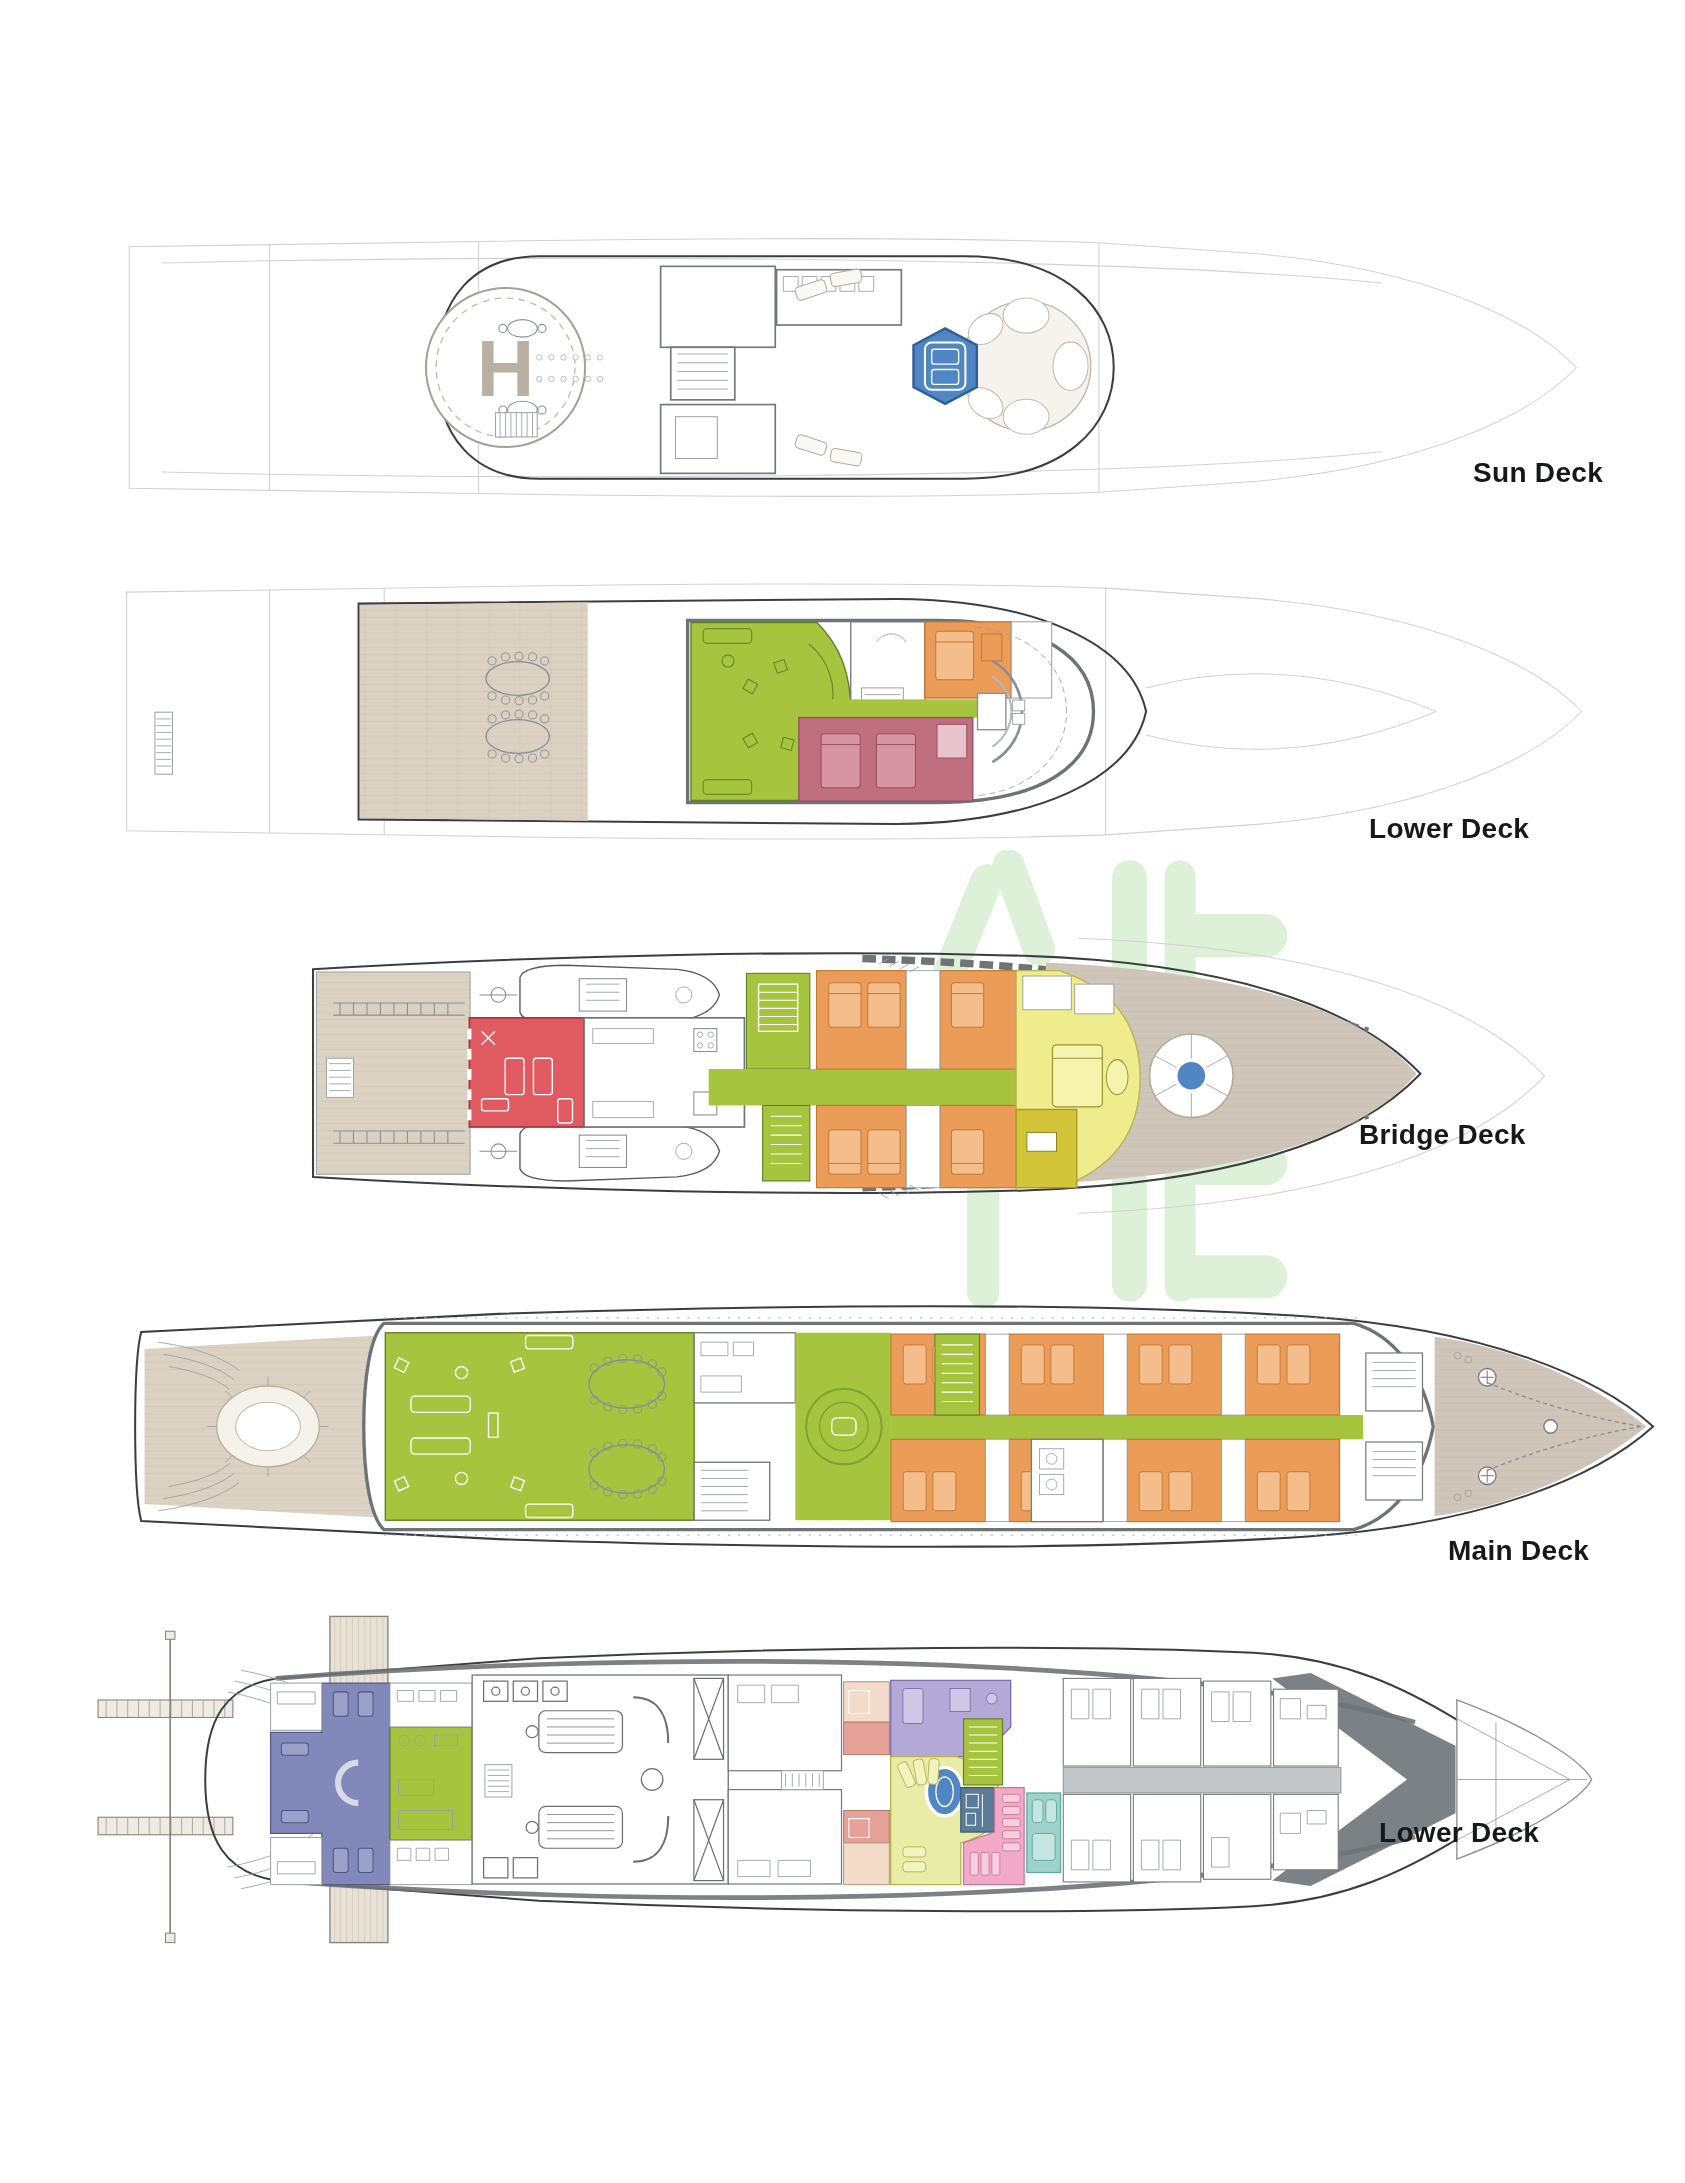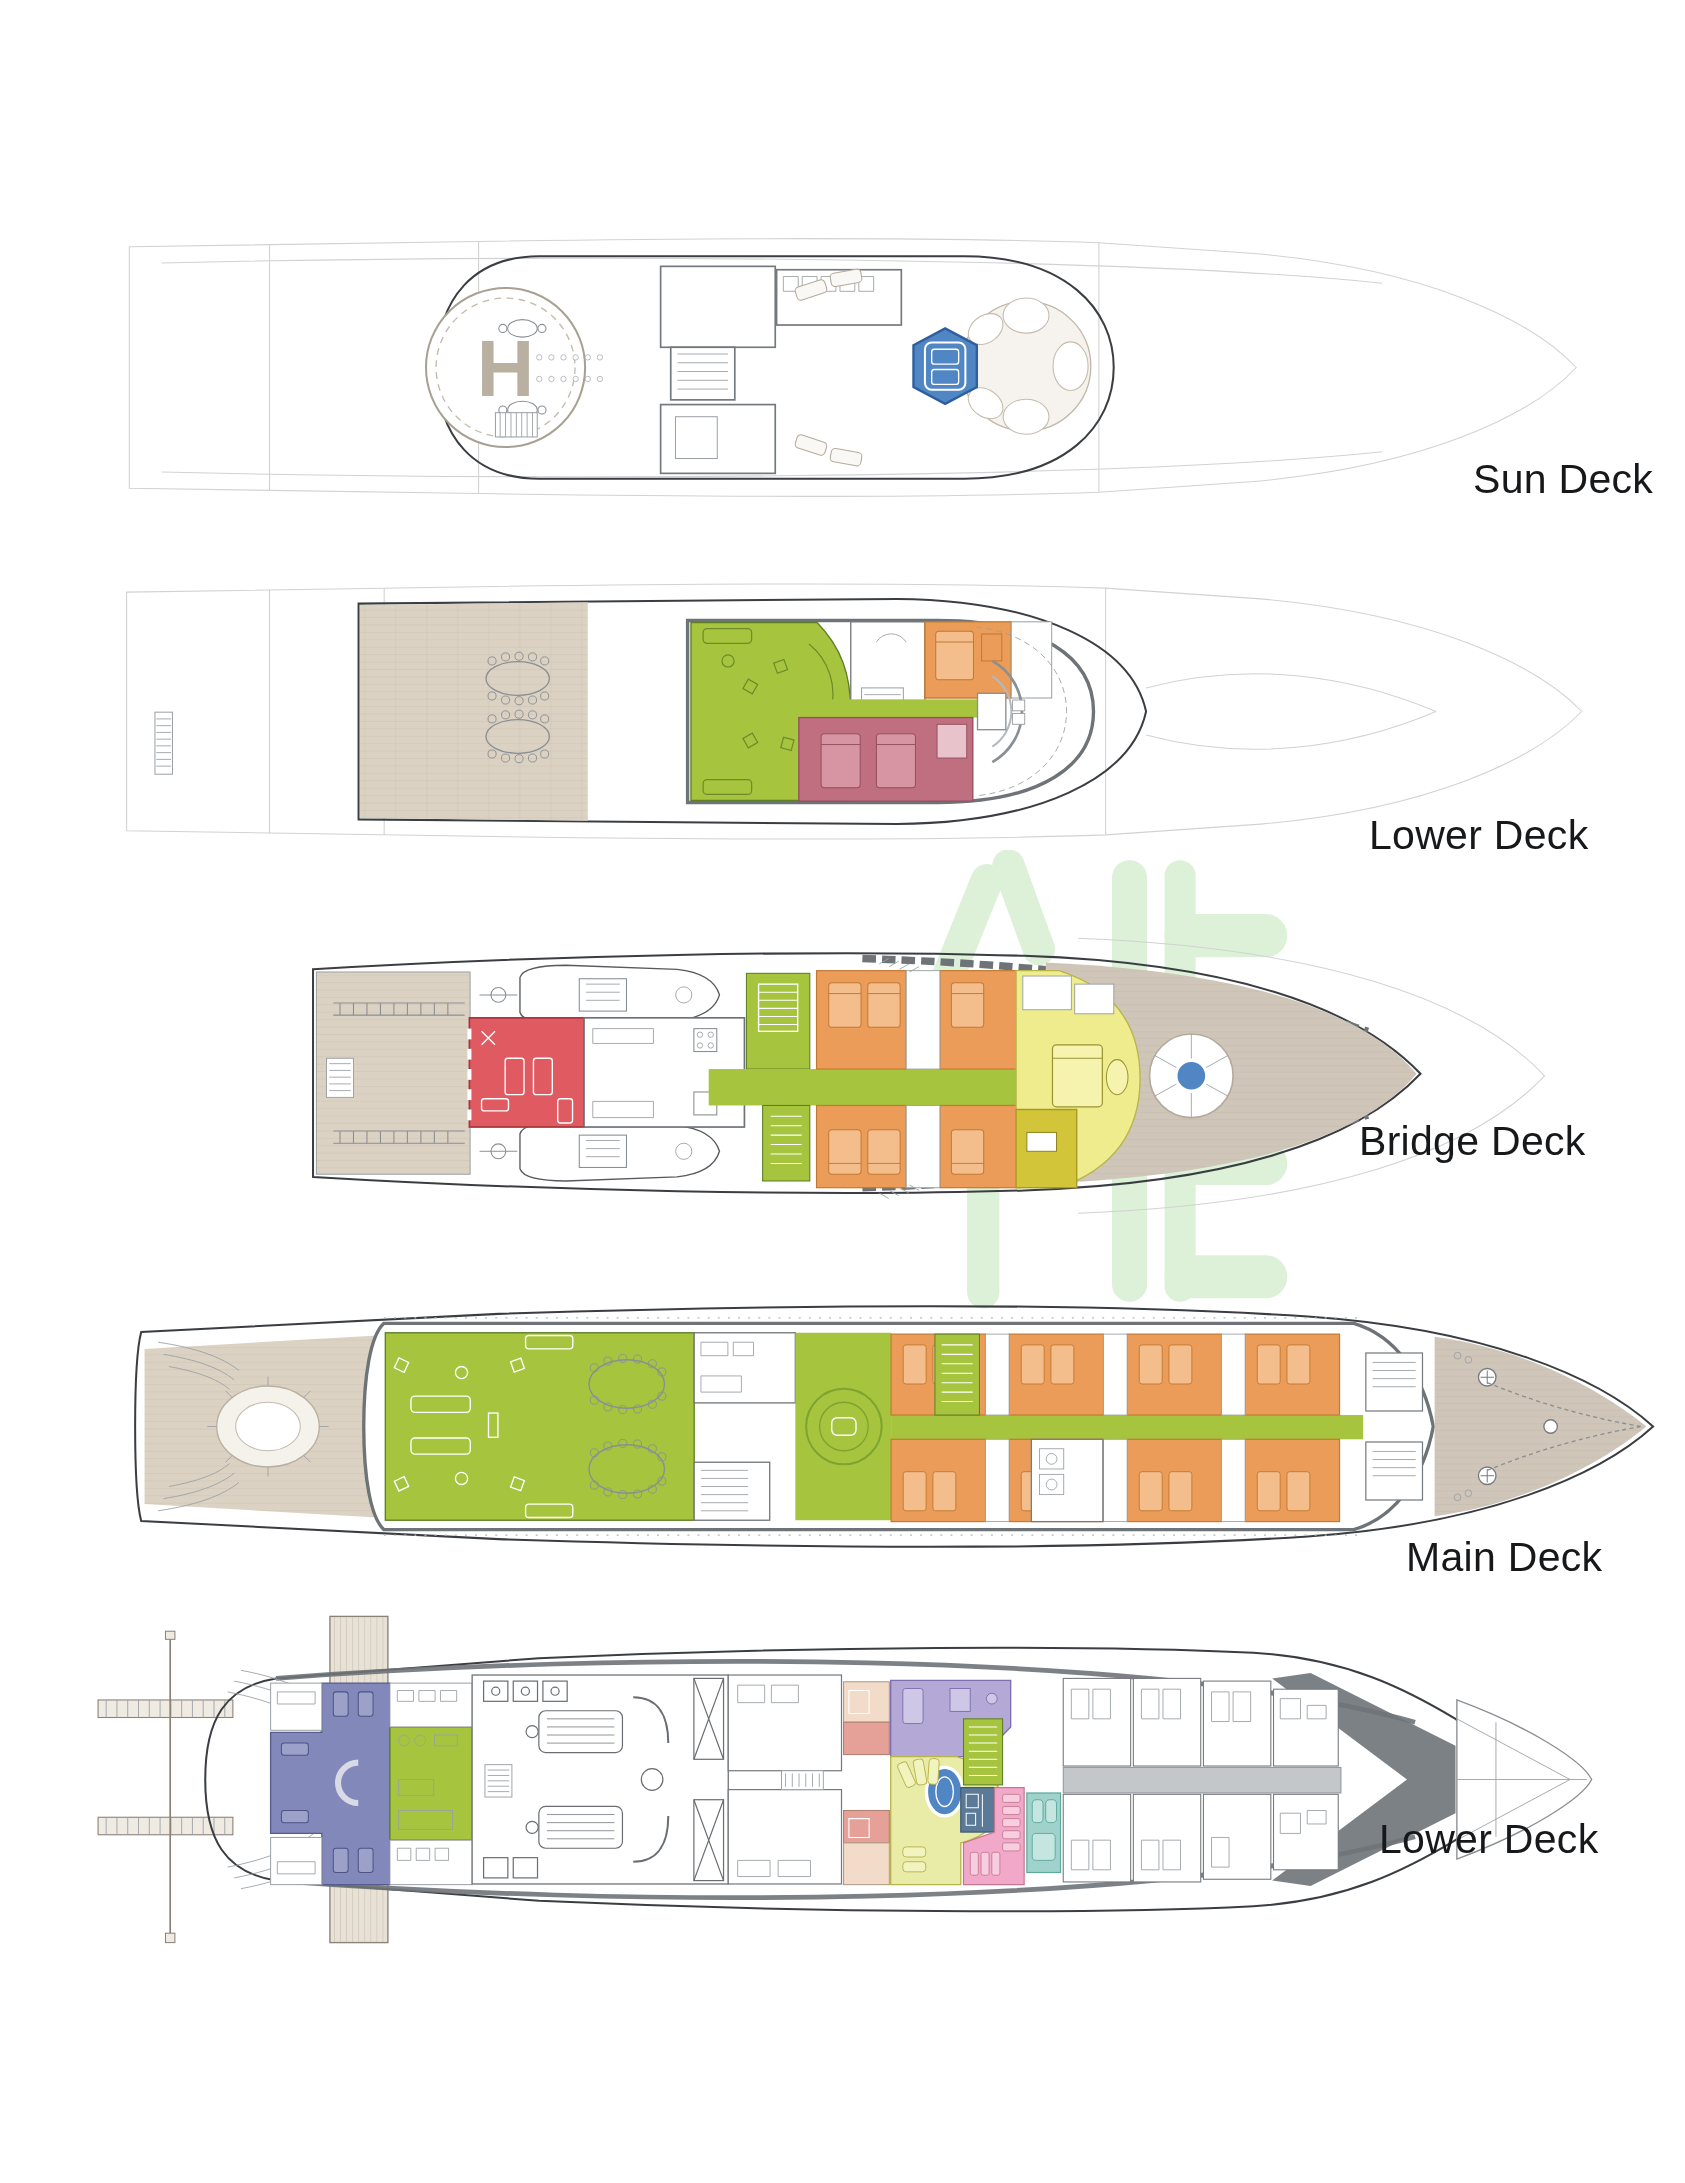--- a/index.html
+++ b/index.html
@@ -1,19 +1,19 @@
 <!DOCTYPE html>
 <html style="--label: #17181a; --hull-line: #3a3e42; --hull-faint: #d2d2d2; --wall-gray: #6e7378; --wood: #dbd2c3; --wood-line: #c7bcab; --wood-fore: #cfc6b9; --green: #a6c43e; --green-dark: #5f7f27; --orange: #eb9c58; --orange-light: #f3bd8c; --orange-dark: #c27a33; --red: #e05a62; --rose: #c06f80; --pale-yellow: #efec8e; --dark-yellow: #d2c53a; --spa-yellow: #e9eca6; --lavender: #b4a9d6; --pink: #f2a9c9; --salmon: #e5a198; --cream: #f2dcc9; --teal: #9fd2ca; --slate: #5a7a97; --periwinkle: #8289ba; --pool-blue: #4f86c3; --pool-dark: #2f5e9e; --wm: #dcf1d8;font-size:10.8px"><head>
 <meta charset="utf-8">
 <style>
   html,body{margin:0;padding:0;background:#ffffff;}
   #stage{position:relative;width:1686px;height:2183px;background:#ffffff;overflow:hidden;
          font-family:"Liberation Sans",sans-serif;}
   .plan{position:absolute;}
-  .deck-label{position:absolute;font-weight:400;font-size:41px;line-height:1;
+  .deck-label{position:absolute;font-weight:700;font-size:28px;line-height:1;
               color:var(--label,#17181a);letter-spacing:0.3px;white-space:nowrap;}
   .fWood{fill:var(--wood,#dbd2c3)}
   .fWoodF{fill:var(--wood-fore,#cfc6b9)}
   .fGreen{fill:var(--green,#a6c43e)}
   .fOrange{fill:var(--orange,#eb9c58)}
   .fOrangeL{fill:var(--orange-light,#f3bd8c)}
   .fRed{fill:var(--red,#e05a62)}
   .fRose{fill:var(--rose,#c06f80)}
   .fRoseL{fill:#d795a3}
   .fPaleY{fill:var(--pale-yellow,#efec8e)}
@@ -498,21 +498,21 @@
         <circle cx="2160" cy="195" r="10" fill="#fff" stroke="#777b7f" stroke-width="2"></circle>
         <path d="M2066,130 C2160,168 2240,186 2295,195 M2066,260 C2160,222 2240,204 2295,195" stroke="#8a8f93" stroke-width="2" stroke-dasharray="6 5" fill="none"></path>
         <circle cx="2022" cy="90" r="5" class="sThin"></circle>
           <circle cx="2038" cy="96" r="5" class="sThin"></circle>
         <circle cx="2022" cy="300" r="5" class="sThin"></circle>
           <circle cx="2038" cy="294" r="5" class="sThin"></circle>
       </g>
       <path d="M430,34 H1880 M430,356 H1880" stroke="#b4b9bd" stroke-width="2" stroke-dasharray="3 12" fill="none"></path>
     </g>
   </svg>
-  <div class="deck-label" style="left:1406px;top:1537px;z-index:2">Main Deck</div>
+  <div class="deck-label" style="left:1448px;top:1537px;z-index:2">Main Deck</div>
 
   <svg class="plan" style="left:67px;top:1611px;z-index:1" width="1611" height="337" viewBox="0 0 2390 500">
     <defs>
       <pattern id="pLo" width="9" height="40" patternUnits="userSpaceOnUse">
         <rect width="9" height="40" fill="#e8e1d5"></rect>
         <path d="M0,0V40" stroke="#b7ad9e" stroke-width="1.2"></path>
       </pattern>
     </defs>
     <g>
       <rect x="390" y="8" width="86" height="116" fill="url(#pLo)" stroke="#8a8178" stroke-width="2"></rect>

